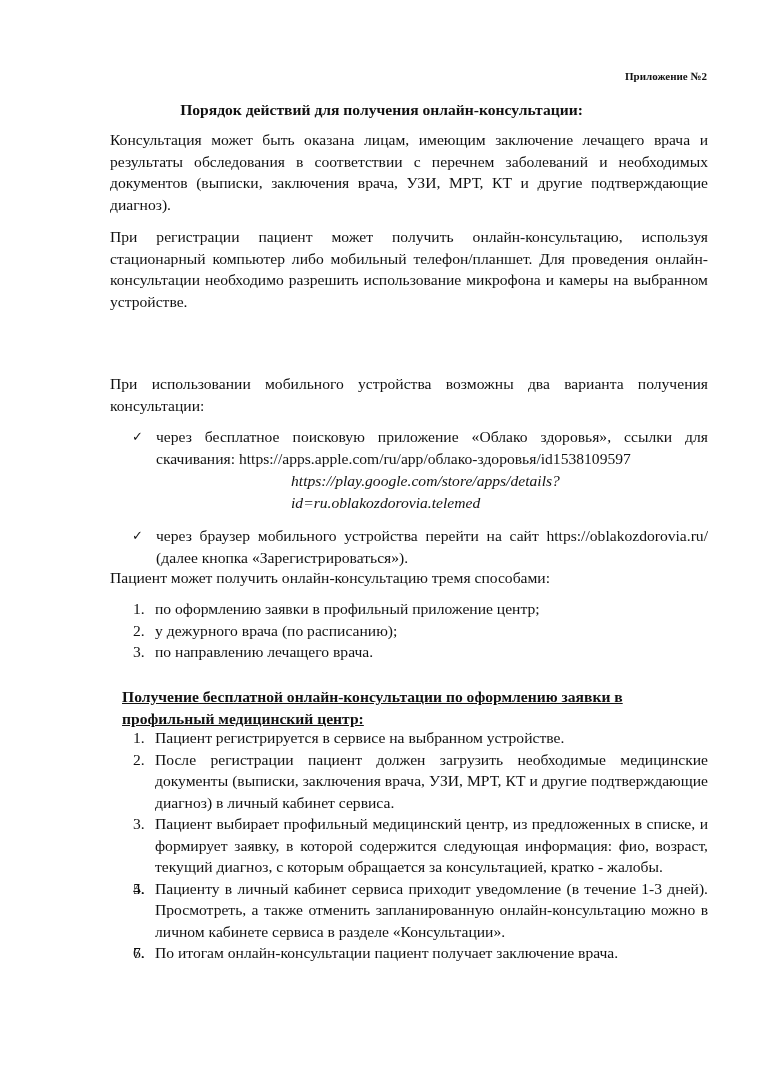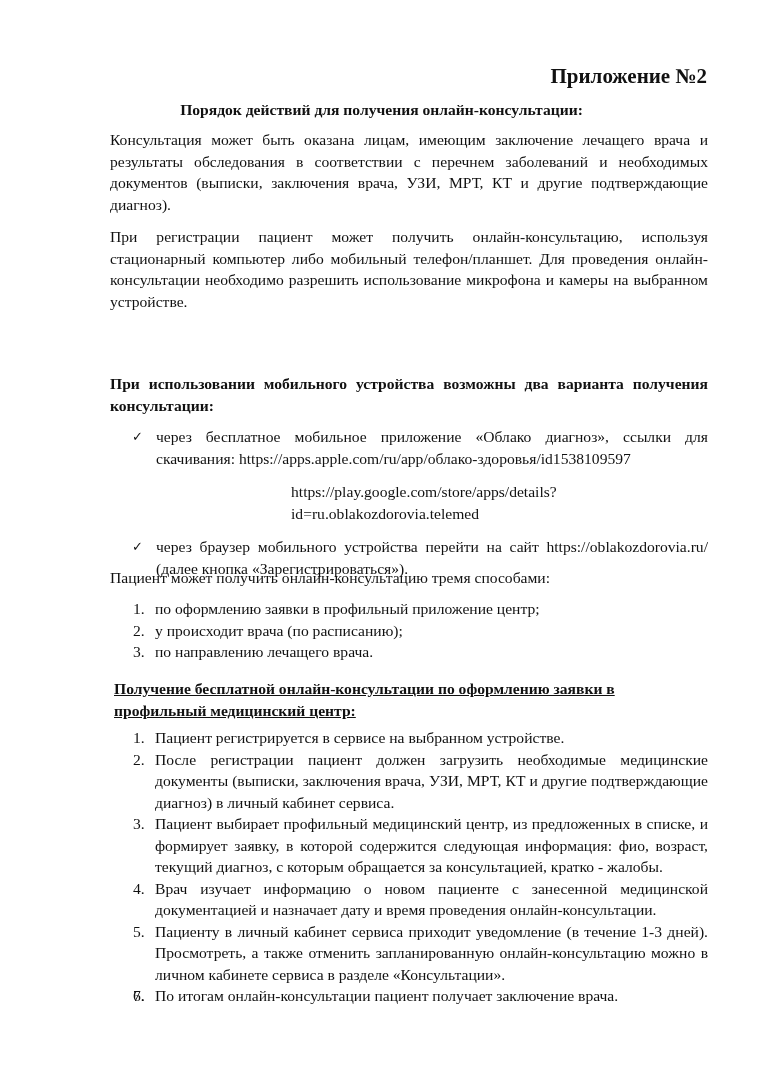--- a/index.html
+++ b/index.html
@@ -4,86 +4,86 @@
   <style>
     html, body { margin: 0; padding: 0; background: #ffffff; }
     body { width: 763px; height: 1080px; overflow: hidden; position: relative; color: #111; }
     .page {
       position: absolute; left: 0; top: 0; width: 763px; height: 1080px;
       font-family: "Liberation Serif", "DejaVu Serif", serif;
       font-size: 15.6px; line-height: 21.5px;
     }
     .appendix {
       position: absolute; top: 66px; right: 56px;
-      font-weight: bold; font-size: 21px;
+      font-weight: bold; font-size: 11px;
     }
     .title {
       position: absolute; top: 99px; left: 0; width: 763px; text-align: center;
       font-weight: bold;
     }
     .content { position: absolute; left: 110px; width: 598px; }
     p.para { margin: 0; text-align: justify; text-align-last: left; }
     .check-list { list-style: none; margin: 0; padding: 0; }
     .check-item { position: relative; padding-left: 46px; text-align: justify; }
     .check-mark { position: absolute; left: 22px; top: 0; font-family: "DejaVu Sans", sans-serif; font-size: 13px; }
     .indent-link { padding-left: 135px; }
     .num-list { list-style: none; margin: 0; padding: 0; }
     .num-item { position: relative; padding-left: 45px; text-align: justify; text-align-last: left; }
     .num-marker { position: absolute; left: 23px; top: 0; }
-    .heading-u { font-weight: bold; text-decoration: underline; margin: 4px; }
+    .heading-u { font-weight: bold; text-decoration: underline; margin: 12px; }
   </style>
 </head>
 <body>
 
 <div class="page">
 
   <div class="appendix">Приложение №2</div>
 
   <div class="title">Порядок действий для получения онлайн-консультации:</div>
 
   <div class="content" style="top:129px;">
     <p class="para">Консультация может быть оказана лицам, имеющим заключение лечащего врача и результаты обследования в соответствии с перечнем заболеваний и необходимых документов (выписки, заключения врача, УЗИ, МРТ, КТ и другие подтверждающие диагноз).</p>
   </div>
 
   <div class="content" style="top:226px;">
     <p class="para">При регистрации пациент может получить онлайн-консультацию, используя стационарный компьютер либо мобильный телефон/планшет. Для проведения онлайн-консультации необходимо разрешить использование микрофона и камеры на выбранном устройстве.</p>
   </div>
 
 
-  <div class="content" style="top:373px;font-weight:bold;">
+  <div class="content" style="top:373px;">
     <p class="para">При использовании мобильного устройства возможны два варианта получения консультации:</p>
   </div>
 
   <div class="content" style="top:426px;">
     <ul class="check-list">
       <li class="check-item">
         <span class="check-mark">✓</span>
-        <span>через бесплатное мобильное приложение «Облако диагноз», ссылки для скачивания:  https://apps.apple.com/ru/app/облако-здоровья/id1538109597</span>
-        <div class="indent-link" style="margin-top:12px;">https://play.google.com/store/apps/details?id=ru.oblakozdorovia.telemed</div>
+        <span>через бесплатное поисковую приложение «Облако здоровья», ссылки для скачивания:  https://apps.apple.com/ru/app/облако-здоровья/id1538109597</span>
+        <div class="indent-link" style="margin-top:1px;font-style:italic;">https://play.google.com/store/apps/details?id=ru.oblakozdorovia.telemed</div>
       </li>
       <li class="check-item" style="margin-top:12px;">
         <span class="check-mark">✓</span>
         <span>через браузер мобильного устройства перейти на сайт https://oblakozdorovia.ru/ (далее кнопка «Зарегистрироваться»).</span>
       </li>
     </ul>
   </div>
 
   <div class="content" style="top:567px;font-family:Liberation Serif, serif;">
     <p class="para">Пациент может получить онлайн-консультацию тремя способами:</p>
   </div>
 
   <div class="content" style="top:598px;">
     <ul class="num-list">
       <li class="num-item">
         <span class="num-marker">1.</span>
         <span>по оформлению заявки в профильный приложение центр;</span>
       </li>
       <li class="num-item">
         <span class="num-marker">2.</span>
-        <span>у происходит врача (по расписанию);</span>
+        <span>у дежурного врача (по расписанию);</span>
       </li>
       <li class="num-item">
         <span class="num-marker">3.</span>
         <span>по направлению лечащего врача.</span>
       </li>
     </ul>
   </div>
 
   <div class="content" style="top:674px;">
     <p class="heading-u">Получение бесплатной онлайн-консультации по оформлению заявки в профильный медицинский центр:</p>
@@ -98,21 +98,20 @@
       <li class="num-item">
         <span class="num-marker">2.</span>
         <span>После регистрации пациент должен загрузить необходимые медицинские документы (выписки, заключения врача, УЗИ, МРТ, КТ и другие подтверждающие диагноз) в личный кабинет сервиса.</span>
       </li>
       <li class="num-item">
         <span class="num-marker">3.</span>
         <span>Пациент выбирает профильный медицинский центр, из предложенных в списке, и формирует заявку, в которой содержится следующая информация: фио, возраст, текущий диагноз, с которым обращается за консультацией, кратко - жалобы.</span>
       </li>
       <li class="num-item">
         <span class="num-marker">4.</span>
-        <span>Врач изучает информацию о новом пациенте с занесенной медицинской документацией и назначает дату и время проведения онлайн-консультации.</span>
       </li>
       <li class="num-item">
         <span class="num-marker">5.</span>
         <span>Пациенту в личный кабинет сервиса приходит уведомление (в течение 1-3 дней). Просмотреть, а также отменить запланированную онлайн-консультацию можно в личном кабинете сервиса в разделе «Консультации».</span>
       </li>
       <li class="num-item">
         <span class="num-marker">6.</span>
       </li>
       <li class="num-item">
         <span class="num-marker">7.</span>

